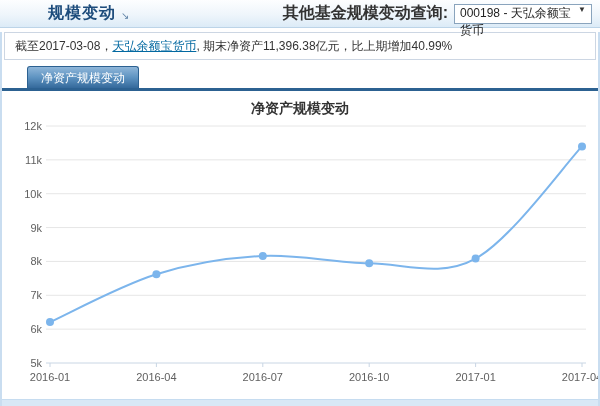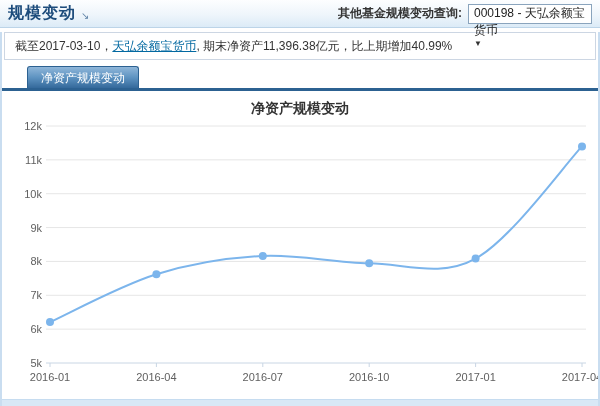--- a/index.html
+++ b/index.html
@@ -4,28 +4,28 @@
 <style>
   * { margin:0; padding:0; box-sizing:border-box; }
   html,body { width:600px; height:406px; background:#fff; overflow:hidden;
               font-family:"Liberation Sans","DejaVu Sans",sans-serif; }
 
   
   .header { height:28px; display:flex; align-items:center; justify-content:space-between;
             padding:0 8px 0 8px;
             background:linear-gradient(180deg,#fdfeff 0%,#eef5fb 55%,#dcebf7 100%);
             border-bottom:1px solid #bcd4e8; }
-  .title-wrap { display:flex; align-items:center; gap:5px; }
+  .title-wrap { display:flex; align-items:center; gap:5px;margin-left:40px; }
   .page-title { font-size:16px; font-weight:bold; color:#1d4c7c; letter-spacing:1px; }
   .corner-icon { color:#5e82a6; font-size:10px; margin-top:4px; }
   .query { display:flex; align-items:center; gap:6px; }
-  .query-label { font-size:12px; font-weight:bold; color:#333; }
-  .select-box { width:124px; height:20px; background:#fff; border:1px solid #8aa4bd;
+  .query-label { font-size:16px; font-weight:bold; color:#333; }
+  .select-box { width:138px; height:20px; background:#fff; border:1px solid #8aa4bd;
                 display:flex; align-items:flex-start; justify-content:space-between;
-                padding:0 5px 0 5px; font-size:12px; color:#222; cursor:pointer;flex-direction:column; }
+                padding:0 5px 0 5px; font-size:12px; color:#222; cursor:pointer; }
   .select-arrow { font-size:8px; color:#333; }
 
   
   .content { width:600px; height:378px; border-left:2px solid #c9ddf0; border-right:2px solid #c9ddf0;
              background:#fff; }
 
   .notice { margin:4px 2px 0 2px; border:1px solid #ccd6e3; background:#fff;
             padding:6px 10px; font-size:12px; color:#333; line-height:14px; }
   .notice a { color:#0369a1; text-decoration:underline; cursor:pointer; }
 
@@ -52,21 +52,21 @@
     <span class="query-label">其他基金规模变动查询:</span>
     <div class="select-box">
       <span>000198 - 天弘余额宝货币</span>
       <span class="select-arrow">▼</span>
     </div>
   </div>
 </div>
 
 <div class="content">
   <div class="notice">
-    <span>截至2017-03-10，</span><a>天弘余额宝货币</a><span>, 期末净资产11,396.38亿元，比上期增加40.99%</span>
+    <span>截至2017-03-08，</span><a>天弘余额宝货币</a><span>, 期末净资产11,396.38亿元，比上期增加40.99%</span>
   </div>
 
   <div class="tab-row">
     <div class="tab">净资产规模变动</div>
   </div>
 
   <div class="chart-area">
     <svg id="chart" width="596" height="308" viewBox="0 0 596 308">
         <line x1="44" y1="272" x2="584" y2="272" stroke="#c9d6e4" stroke-width="1"></line>
         <text x="40" y="276" text-anchor="end" font-size="11" fill="#606060">5k</text>

